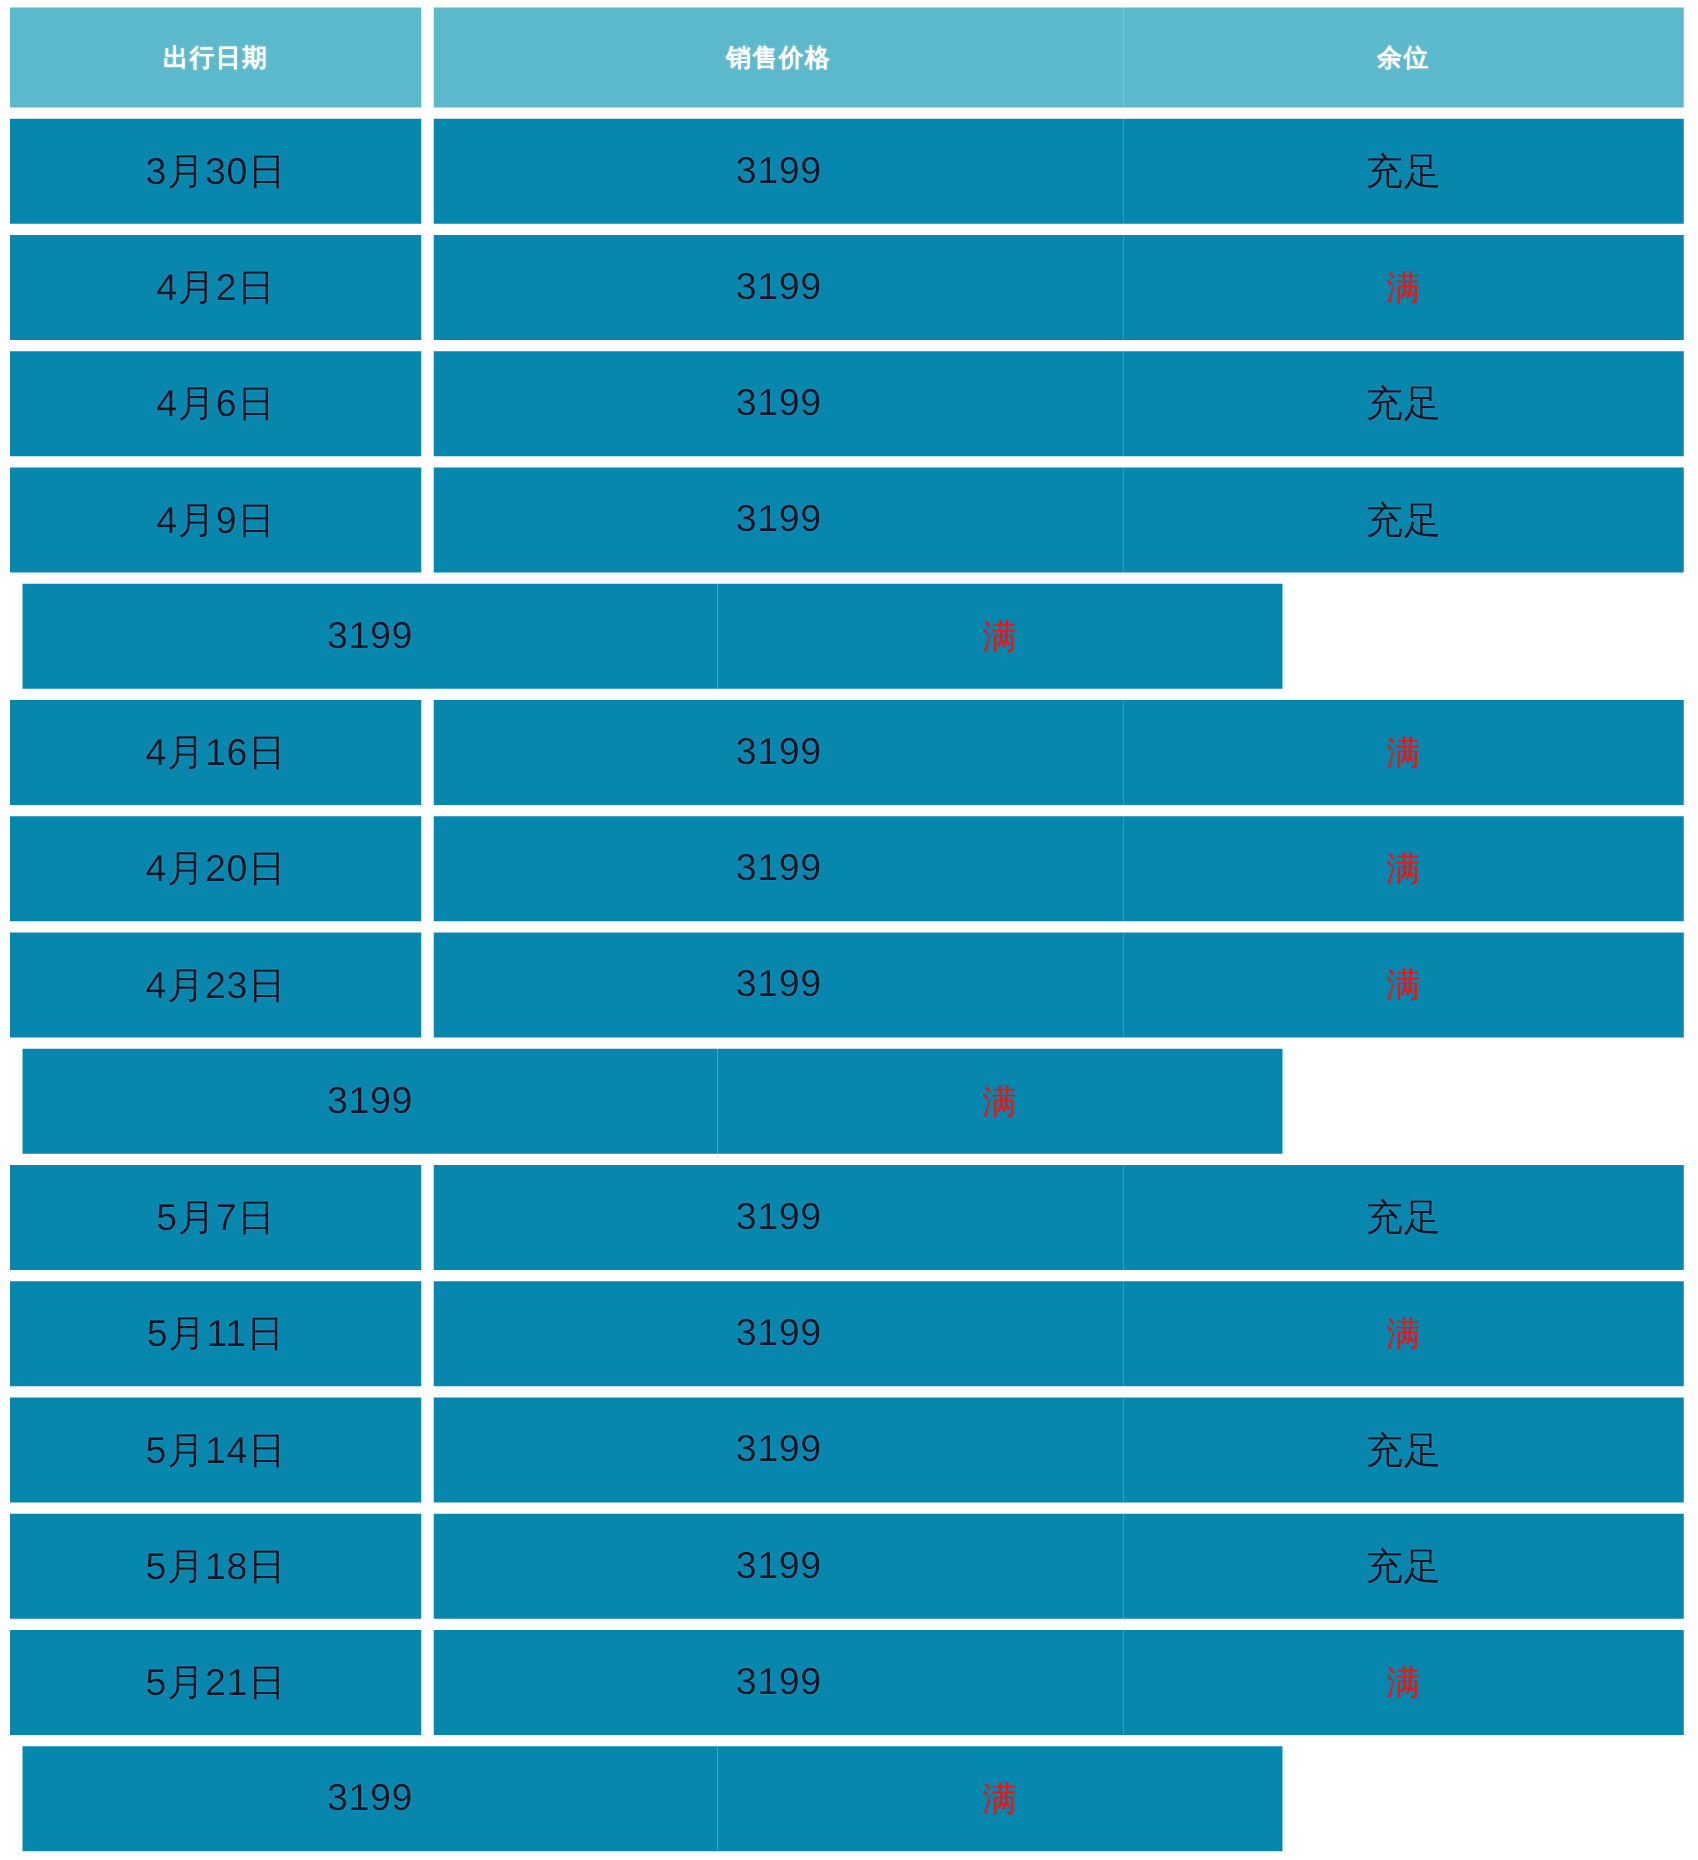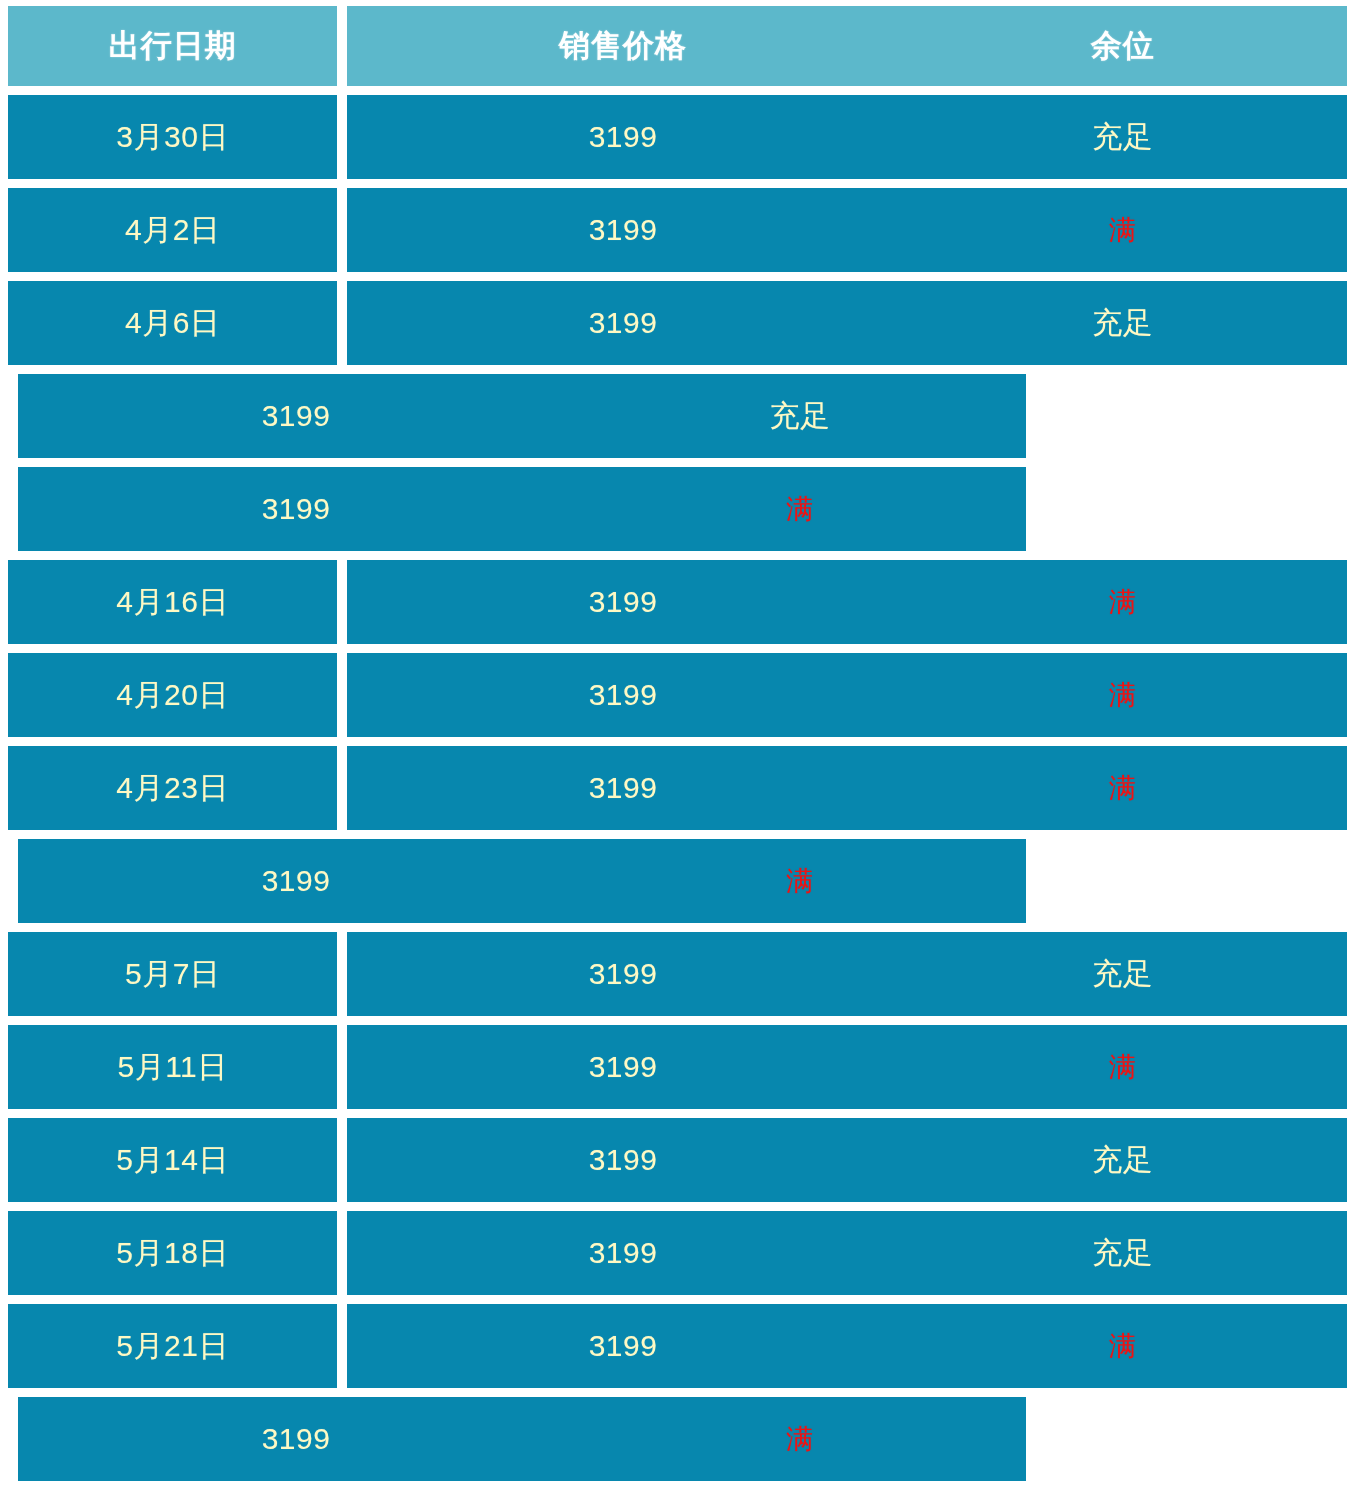--- a/index.html
+++ b/index.html
@@ -40,33 +40,33 @@
   .col-price { width: 556px; margin-left: 10px; }
   .col-seats { width: 452px; }
 
   
   .header-row .cell {
     height: 80px;
     background: #5cb8cb;
   }
   .header-row .cell span {
     color: #ffffff;
-    font-size: 31px;
+    font-size: 20px;
     font-weight: bold;
     letter-spacing: 1px;
     text-shadow: 0 0 2px rgba(255,255,255,0.45);
   }
 
   
   .body-row .cell {
     height: 84px;
     background: #0787ae;
   }
   .body-row .cell span {
-    color: #fef9c3;
+    color: #0f172a;
     font-size: 30px;
     font-weight: normal;
     letter-spacing: 0.5px;
     text-shadow: 0 0 1px rgba(255,255,255,0.35);
   }
   .body-row .cell span.seats-full {
     color: #ef1212;
     font-size: 27px;
     text-shadow: 0 0 1px rgba(239,18,18,0.4);
   }
@@ -116,20 +116,23 @@
           <span>4月6日</span>
         </div>
         <div class="cell col-price">
           <span>3199</span>
         </div>
         <div class="cell col-seats">
           <span>充足</span>
         </div>
       </div>
       <div class="row body-row">
+        <div class="cell col-date">
+          <span>4月9日</span>
+        </div>
         <div class="cell col-price">
           <span>3199</span>
         </div>
         <div class="cell col-seats">
           <span>充足</span>
         </div>
       </div>
       <div class="row body-row">
         <div class="cell col-price">
           <span>3199</span>

